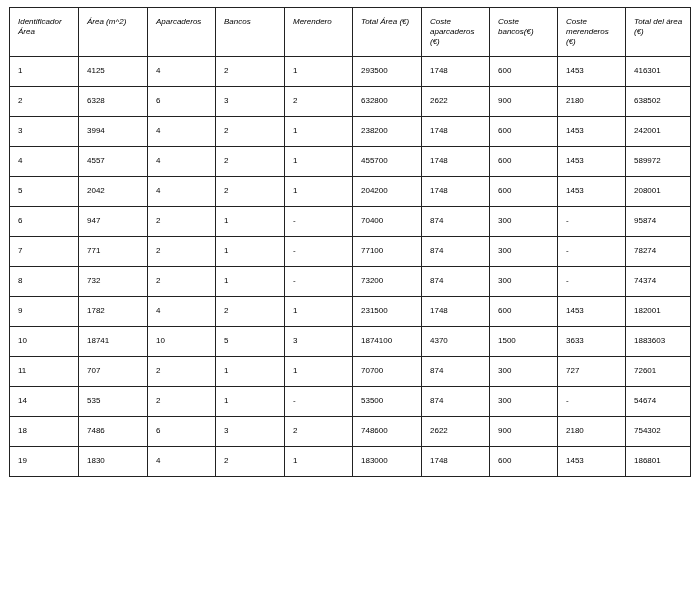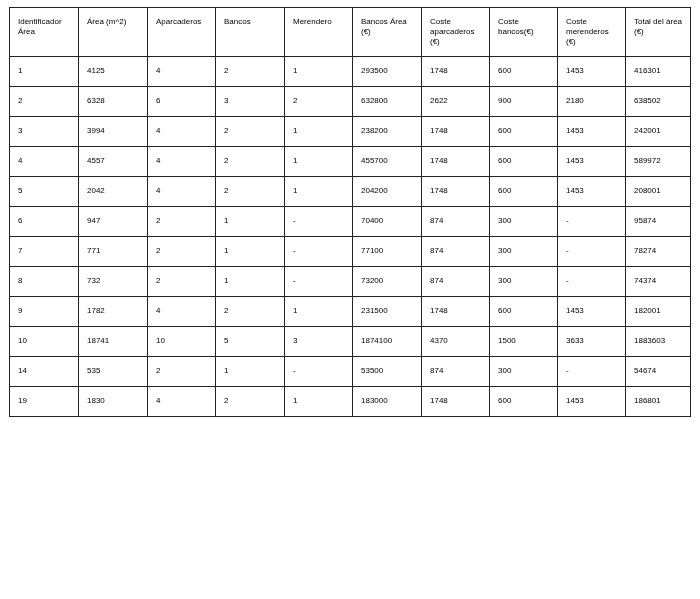--- a/index.html
+++ b/index.html
@@ -3,21 +3,21 @@
 <meta charset="utf-8">
 <style>
   html, body { margin:0; padding:0; background:#ffffff; }
   body { width:700px; height:599px; position:relative; overflow:hidden;
          font-family:"Liberation Sans", sans-serif; color:#000; }
   table { position:absolute; left:9px; top:7px; border-collapse:collapse;
           table-layout:fixed; width:681px; }
   td, th { border:1.5px solid #222; font-size:8px; font-weight:normal;
            text-align:left; vertical-align:top; padding:9px 7px 0 8px;
            line-height:10px; overflow:hidden; }
-  th { height:38px; }
+  th { height:38px;font-style:italic; }
   td { height:20px; }
   tr.hdr th { height:39px; }
 </style>
 </head>
 <body>
 
 <table>
   <colgroup>
     <col style="width:69px">
       <col style="width:69px">
@@ -30,21 +30,21 @@
       <col style="width:68px">
       <col style="width:65px">
   </colgroup>
   <thead>
     <tr class="hdr" id="hdr">
         <th>Identificador Área</th>
         <th>Área (m^2)</th>
         <th>Aparcaderos</th>
         <th>Bancos</th>
         <th>Merendero</th>
-        <th>Bancos Área (€)</th>
+        <th>Total Área (€)</th>
         <th>Coste aparcaderos (€)</th>
         <th>Coste bancos(€)</th>
         <th>Coste merenderos (€)</th>
         <th>Total del área (€)</th>
       </tr>
   </thead>
   <tbody id="tbody">
       <tr>
         <td>1</td>
         <td>4125</td>
@@ -159,30 +159,54 @@
         <td>10</td>
         <td>5</td>
         <td>3</td>
         <td>1874100</td>
         <td>4370</td>
         <td>1500</td>
         <td>3633</td>
         <td>1883603</td>
       </tr>
       <tr>
+        <td>11</td>
+        <td>707</td>
+        <td>2</td>
+        <td>1</td>
+        <td>1</td>
+        <td>70700</td>
+        <td>874</td>
+        <td>300</td>
+        <td>727</td>
+        <td>72601</td>
+      </tr>
+      <tr>
         <td>14</td>
         <td>535</td>
         <td>2</td>
         <td>1</td>
         <td>-</td>
         <td>53500</td>
         <td>874</td>
         <td>300</td>
         <td>-</td>
         <td>54674</td>
+      </tr>
+      <tr>
+        <td>18</td>
+        <td>7486</td>
+        <td>6</td>
+        <td>3</td>
+        <td>2</td>
+        <td>748600</td>
+        <td>2622</td>
+        <td>900</td>
+        <td>2180</td>
+        <td>754302</td>
       </tr>
       <tr>
         <td>19</td>
         <td>1830</td>
         <td>4</td>
         <td>2</td>
         <td>1</td>
         <td>183000</td>
         <td>1748</td>
         <td>600</td>

